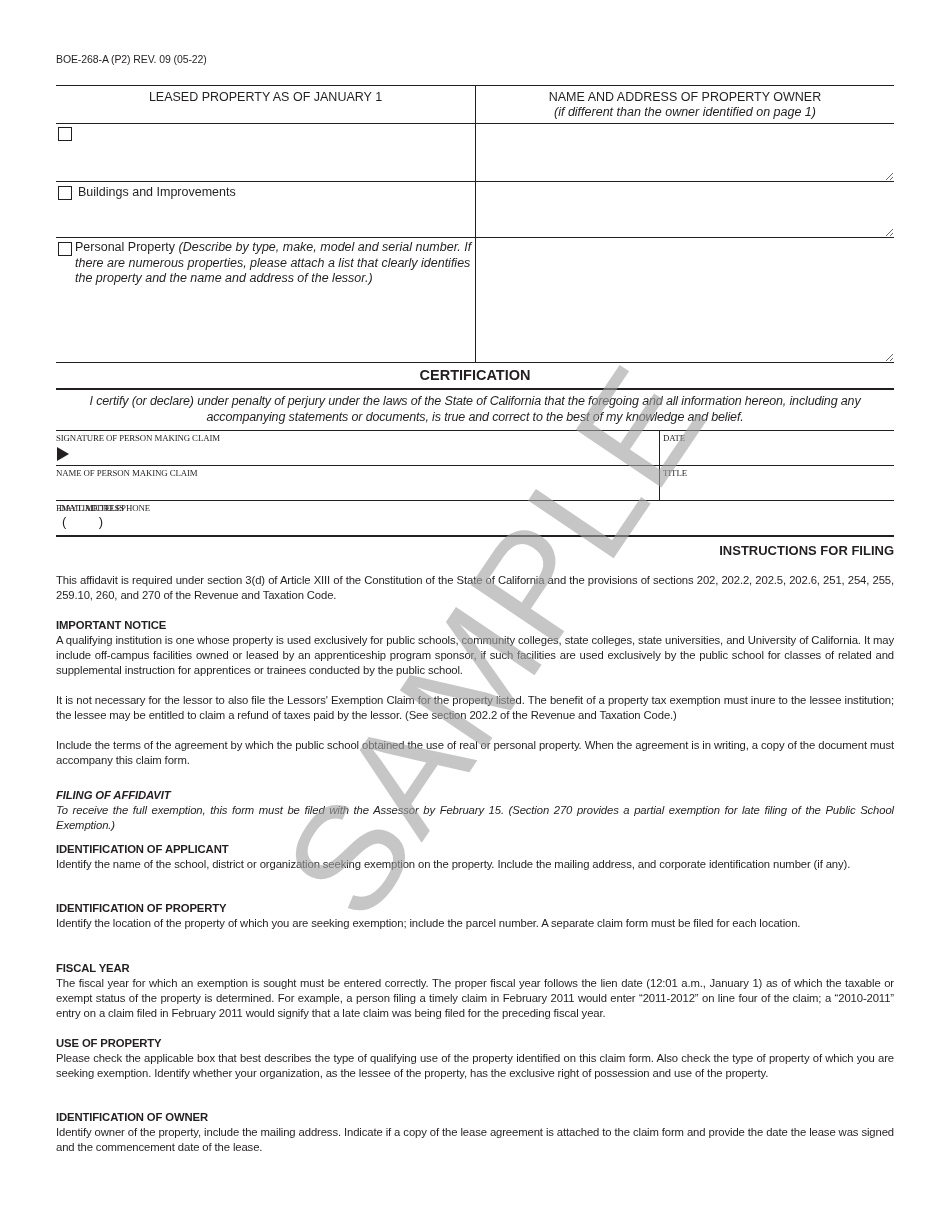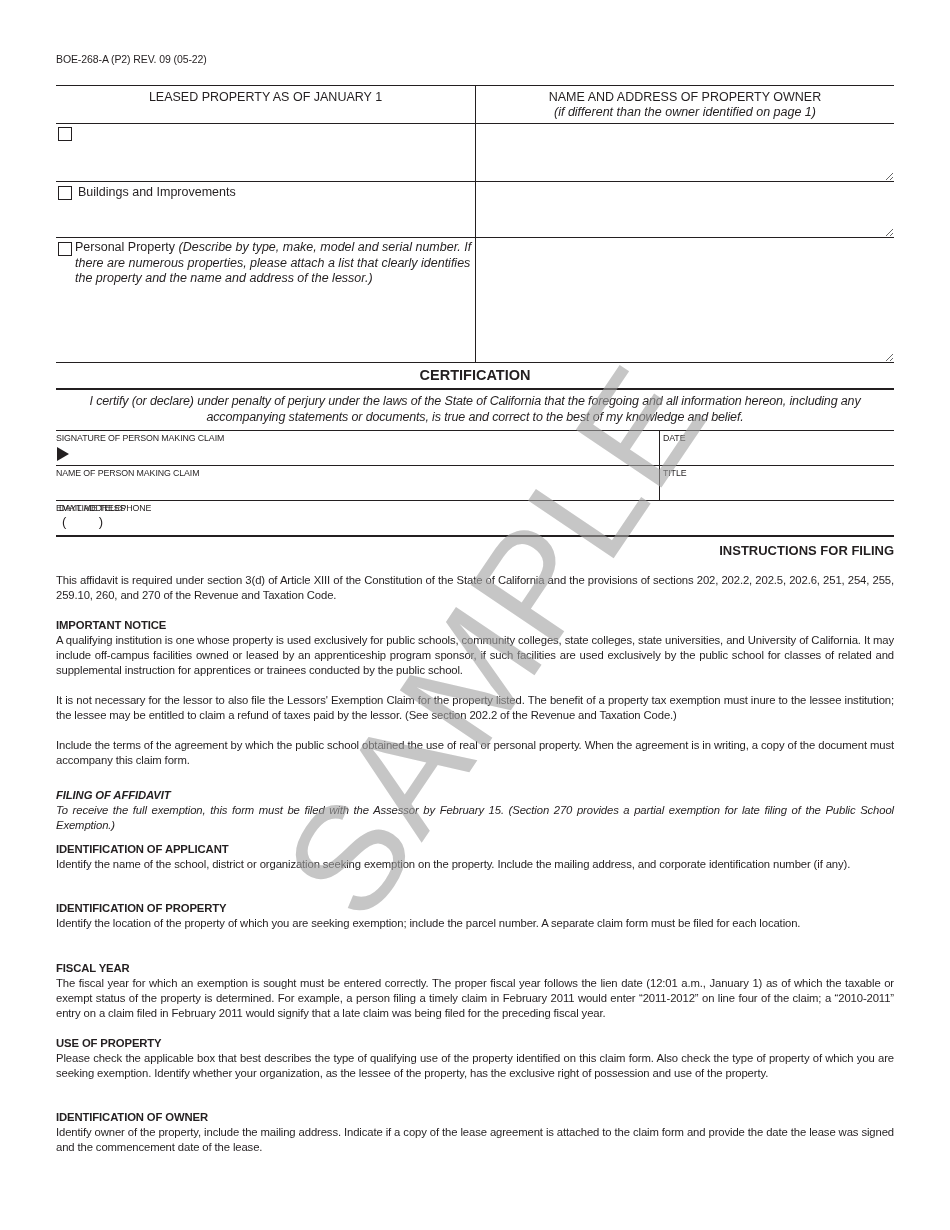--- a/index.html
+++ b/index.html
@@ -57,21 +57,21 @@
     }
     .sig-table {
       position: absolute; left: 56px; top: 430px; width: 838px;
       border-top: 1px solid #231f20; border-bottom: 2px solid #231f20;
     }
     .sig-row { display: flex; height: 35px; border-bottom: 1px solid #231f20; }
     .sig-row:last-child { border-bottom: none; height: 34px; flex-direction: column; }
     .sig-left { width: 604px; border-right: 1px solid #231f20; position: relative; }
     .sig-right { flex: 1; position: relative; }
     .field-label {
-      position: absolute; left: 0; top: 2px; font-size: 8.8px; letter-spacing: -0.1px;
+      position: absolute; left: 0; top: 2px; font-size: 8.8px; letter-spacing: -0.1px; font-family: Liberation Serif, serif;
     }
     .sig-right .field-label { left: 3px; }
     .sig-arrow {
       position: absolute; left: 1px; top: 16px; width: 0; height: 0;
       border-top: 7px solid transparent; border-bottom: 7px solid transparent;
       border-left: 12px solid #231f20;
     }
     .phone-parens {
       position: absolute; left: 6px; top: 13px; font-size: 13px; white-space: pre;
     }

